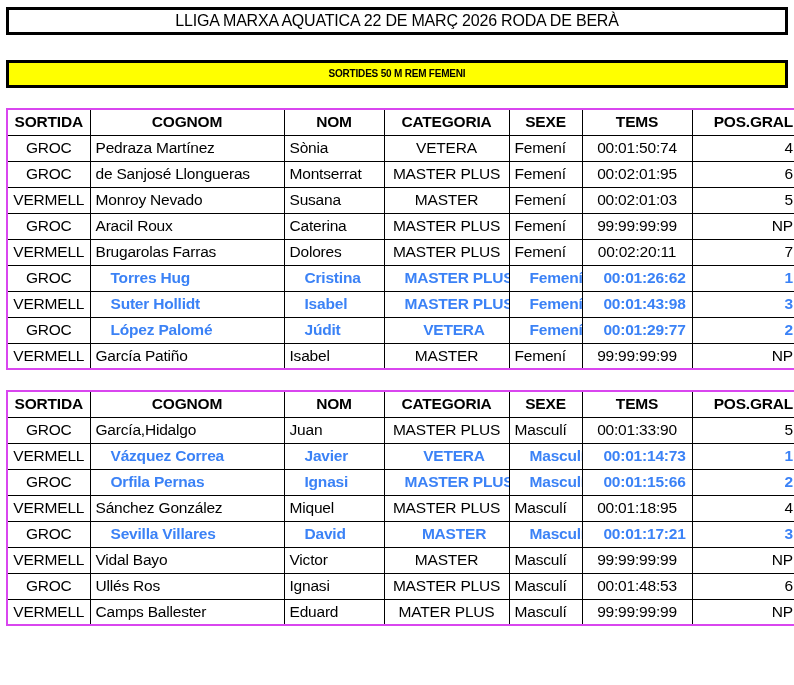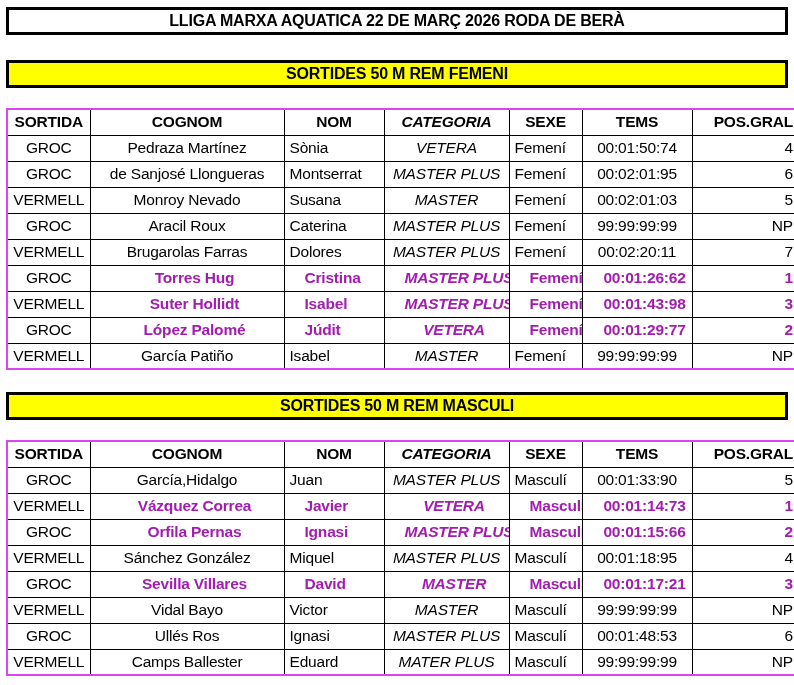--- a/index.html
+++ b/index.html
@@ -16,32 +16,32 @@
     height: 685px;
     padding: 7px 6px 0 6px;
     overflow: hidden;
   }
   .title-box {
     border: 3px solid #000000;
     background: #ffffff;
     height: 28px;
     line-height: 22px;
     text-align: center;
-    font-weight: bold;
+    font-weight: normal;
     font-size: 16px;
     letter-spacing: -0.2px;
   }
   .banner {
     border: 3px solid #000000;
     background: #ffff00;
     height: 28px;
     line-height: 22px;
     text-align: center;
     font-weight: bold;
-    font-size: 16px;
+    font-size: 10px;
     letter-spacing: -0.2px;
   }
   .banner-femeni { margin-top: 25px; }
   .banner-masculi { margin-top: 22px; }
   table.results {
     border-collapse: collapse;
     table-layout: fixed;
     width: 782px;
     margin-top: 20px;
     border: 2px solid #d946ef;
@@ -57,33 +57,33 @@
     vertical-align: middle;
   }
   table.results th {
     font-weight: bold;
     text-align: center;
     background: #ffffff;
   }
   
   table.results th:nth-child(1), table.results td:nth-child(1) { width: 83px;  text-align: center; }
   table.results th:nth-child(2), table.results td:nth-child(2) { width: 194px; }
-  table.results td:nth-child(2) { text-align: center; }
+  table.results td:nth-child(2) { text-align: left; }
   table.results th:nth-child(3), table.results td:nth-child(3) { width: 100px; text-align: center; }
   table.results td:nth-child(3) { text-align: left; }
-  table.results th:nth-child(4), table.results td:nth-child(4) { width: 125px; font-style: italic; }
+  table.results th:nth-child(4), table.results td:nth-child(4) { width: 125px; }
   table.results td:nth-child(4) { text-align: center; }
   table.results th:nth-child(5), table.results td:nth-child(5) { width: 73px; }
   table.results td:nth-child(5) { text-align: left; }
   table.results th:nth-child(6), table.results td:nth-child(6) { width: 110px; }
   table.results td:nth-child(6) { text-align: center; }
   table.results th:nth-child(7), table.results td:nth-child(7) { width: 107px; text-align: right; }
   
   tr.highlight td:not(:first-child) {
-    color: #a21caf;
+    color: #3b82f6;
     font-weight: bold;
     padding-left: 20px;
   }
 </style>
 </head>
 <body>
 
 <div class="page">
 
   <div class="title-box">LLIGA MARXA AQUATICA 22 DE MARÇ 2026 RODA DE BERÀ</div>
@@ -180,21 +180,20 @@
           <td>García Patiño</td>
           <td>Isabel</td>
           <td>MASTER</td>
           <td>Femení</td>
           <td>99:99:99:99</td>
           <td>NP</td>
         </tr>
       </tbody>
     </table>
 
-  <div class="banner banner-masculi">SORTIDES 50 M REM MASCULI</div>
 
   <table class="results">
       <thead>
         <tr>
           <th>SORTIDA</th>
           <th>COGNOM</th>
           <th>NOM</th>
           <th>CATEGORIA</th>
           <th>SEXE</th>
           <th>TEMS</th>

